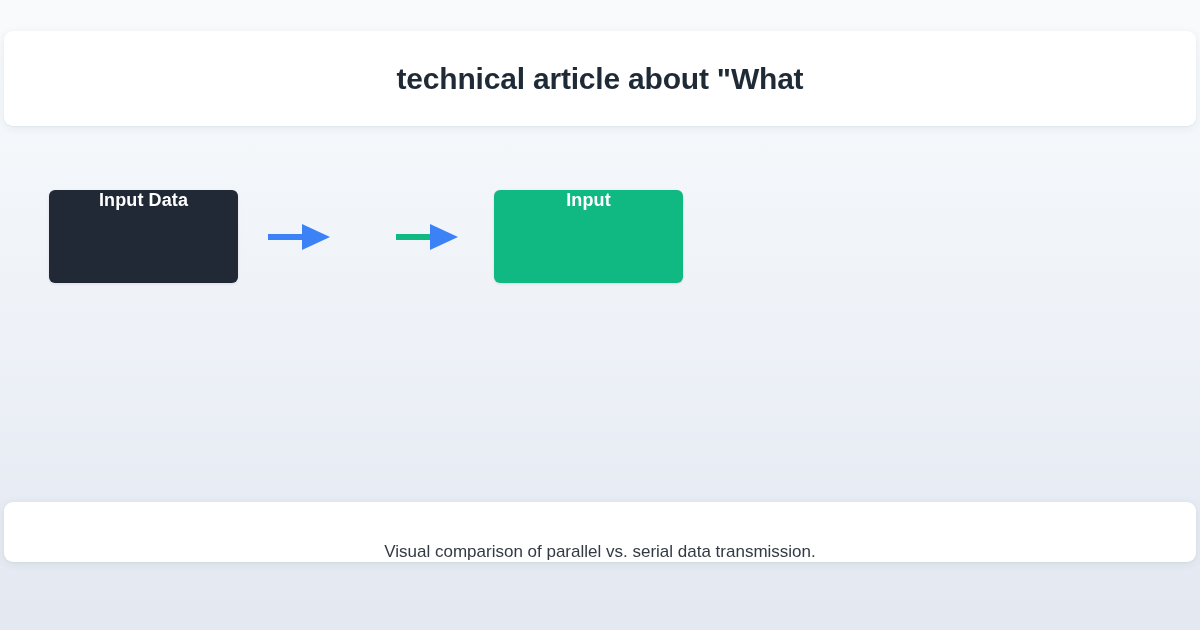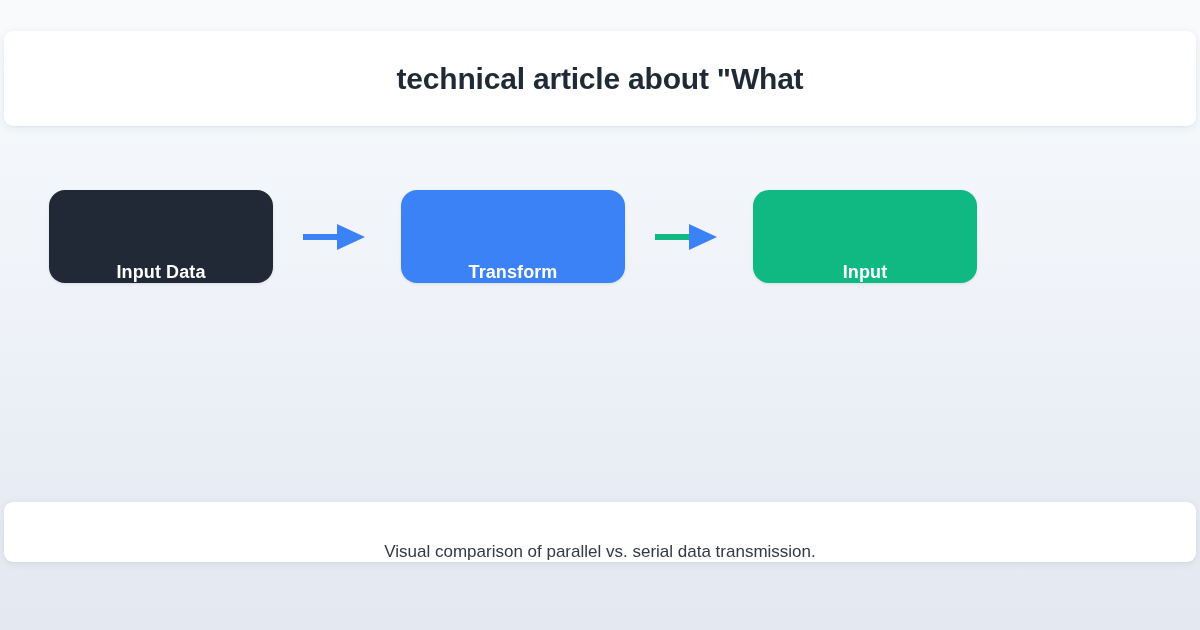--- a/index.html
+++ b/index.html
@@ -78,25 +78,25 @@
   .diagram {
     position: absolute;
     left: 49px;
     top: 190px;
     height: 93px;
     display: flex;
     align-items: center;
   }
 
   .node {
-    width: 224px;
+    width: 189px;
     height: 93px;
-    border-radius: 16px;
+    border-radius: 6px;
     display: flex;
-    align-items: flex-end;
+    align-items: flex-start;
     justify-content: center;
     box-sizing: border-box;
     box-shadow: 0 1px 3px rgba(17, 24, 39, 0.10);
   }
 
   .node-label {
     font-size: 18px;
     font-weight: bold;
     color: #ffffff;
     letter-spacing: 0.1px;
@@ -132,23 +132,20 @@
       <span class="node-label" style="color: rgb(255, 255, 255);">Input Data</span>
     </div>
 
     <div class="arrow">
       <svg width="68" height="40" viewBox="0 0 68 40" aria-hidden="true">
         <rect id="arrow-0-shaft" x="0" y="17" width="38" height="6" fill="#3b82f6"></rect>
         <polygon id="arrow-0-head" points="34,7 34,33 62,20" fill="#3b82f6"></polygon>
       </svg>
     </div>
 
-    <div class="node" id="node-1" style="background: rgb(59, 130, 246);">
-      <span class="node-label" style="color: rgb(255, 255, 255);">Transform</span>
-    </div>
 
     <div class="arrow">
       <svg width="68" height="40" viewBox="0 0 68 40" aria-hidden="true">
         <rect id="arrow-1-shaft" x="0" y="17" width="38" height="6" fill="#10b981"></rect>
         <polygon id="arrow-1-head" points="34,7 34,33 62,20" fill="#3b82f6"></polygon>
       </svg>
     </div>
 
     <div class="node" id="node-2" style="background: rgb(16, 185, 129);">
       <span class="node-label" style="color: rgb(255, 255, 255);">Input</span>

